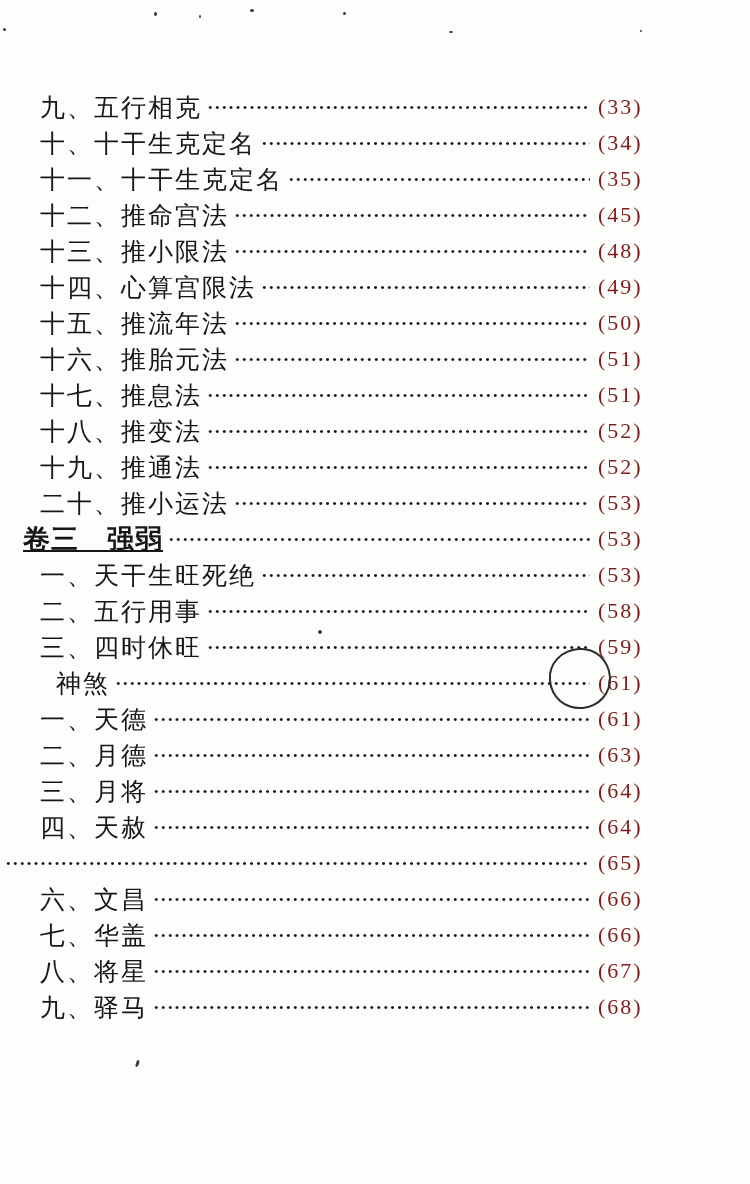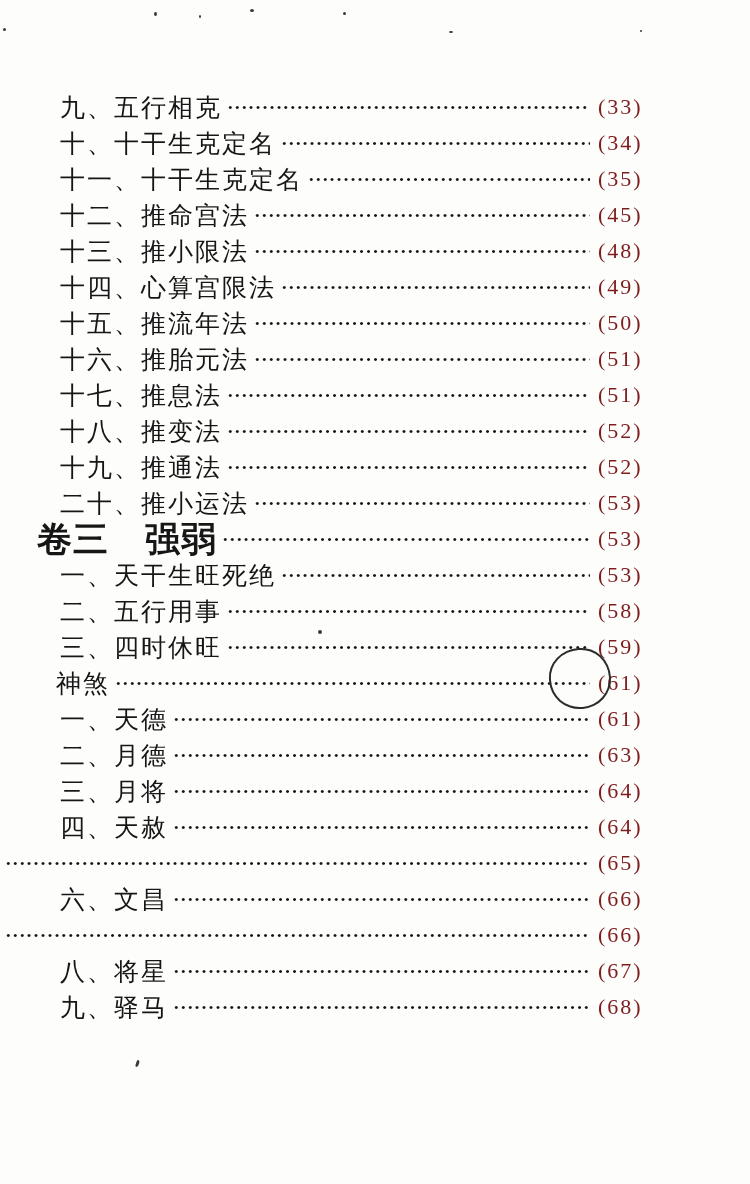--- a/index.html
+++ b/index.html
@@ -31,28 +31,29 @@
     align-items: center;
     height: 36px;
     white-space: nowrap;
   }
   .row .label {
     flex: 0 0 auto;
     font-size: 25px;
     letter-spacing: 2px;
     color: #161616;
   }
-  .row.item .label { padding-left: 60px; }
+  .row.item .label { padding-left: 40px; }
   .row.sub  .label { padding-left: 56px; }
   .row.chapter .label {
-    padding-left: 37px;
+    padding-left: 23px;
     font-family: "Liberation Sans", "DejaVu Sans", sans-serif;
     font-weight: 800;
-    font-size: 35px;
+    font-size: 27px;
     letter-spacing: 1px;
+    text-decoration: underline;
   }
   .row .dots {
     flex: 1 1 auto;
     overflow: hidden;
     margin: 0 8px 0 6px;
     font-size: 13px;
     letter-spacing: 2.4px;
     color: #141414;
     line-height: 36px;
     transform: translateY(1px);
@@ -200,20 +201,21 @@
       <div class="row item">
       <span class="dots">••••••••••••••••••••••••••••••••••••••••••••••••••••••••••••••••••••••••••••••••••••••••••</span>
       <span class="pageno">(65)</span>
     </div>
       <div class="row item">
       <span class="label">六、文昌</span>
       <span class="dots">••••••••••••••••••••••••••••••••••••••••••••••••••••••••••••••••••••••••••••••••••••••••••</span>
       <span class="pageno">(66)</span>
     </div>
       <div class="row item">
+      <span class="label">七、华盖</span>
       <span class="dots">••••••••••••••••••••••••••••••••••••••••••••••••••••••••••••••••••••••••••••••••••••••••••</span>
       <span class="pageno">(66)</span>
     </div>
       <div class="row item">
       <span class="label">八、将星</span>
       <span class="dots">••••••••••••••••••••••••••••••••••••••••••••••••••••••••••••••••••••••••••••••••••••••••••</span>
       <span class="pageno">(67)</span>
     </div>
       <div class="row item">
       <span class="label">九、驿马</span>

